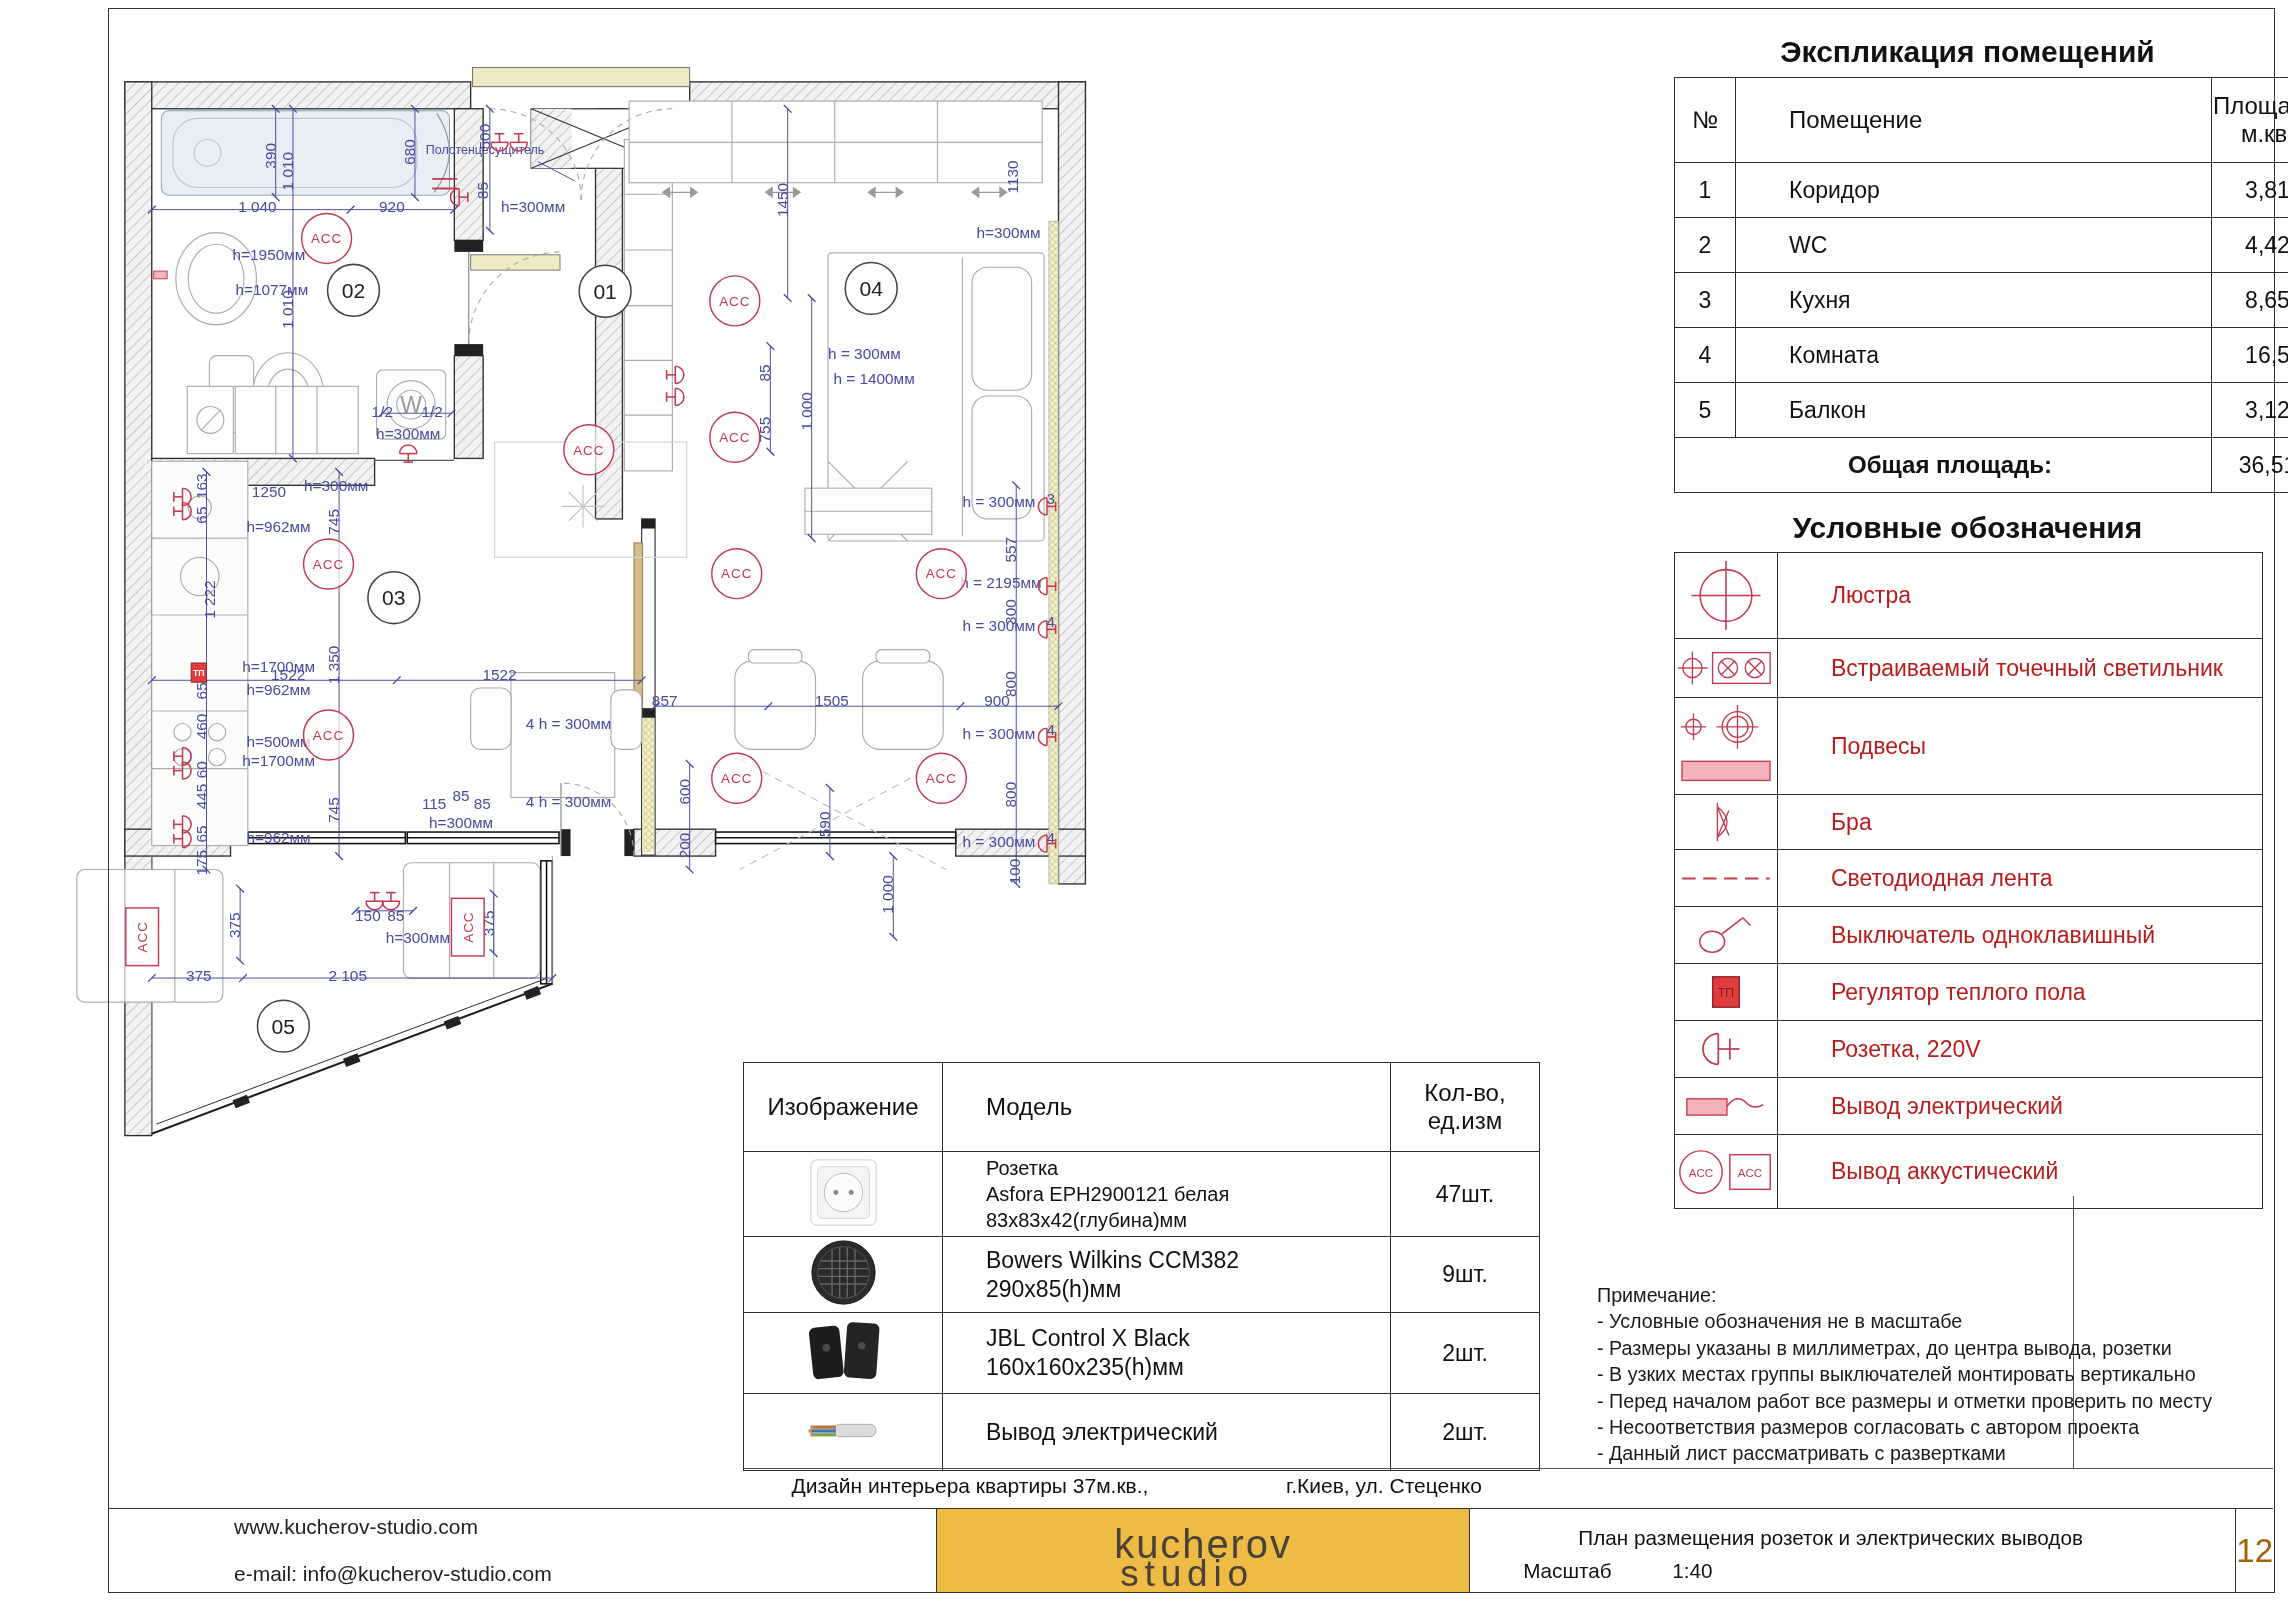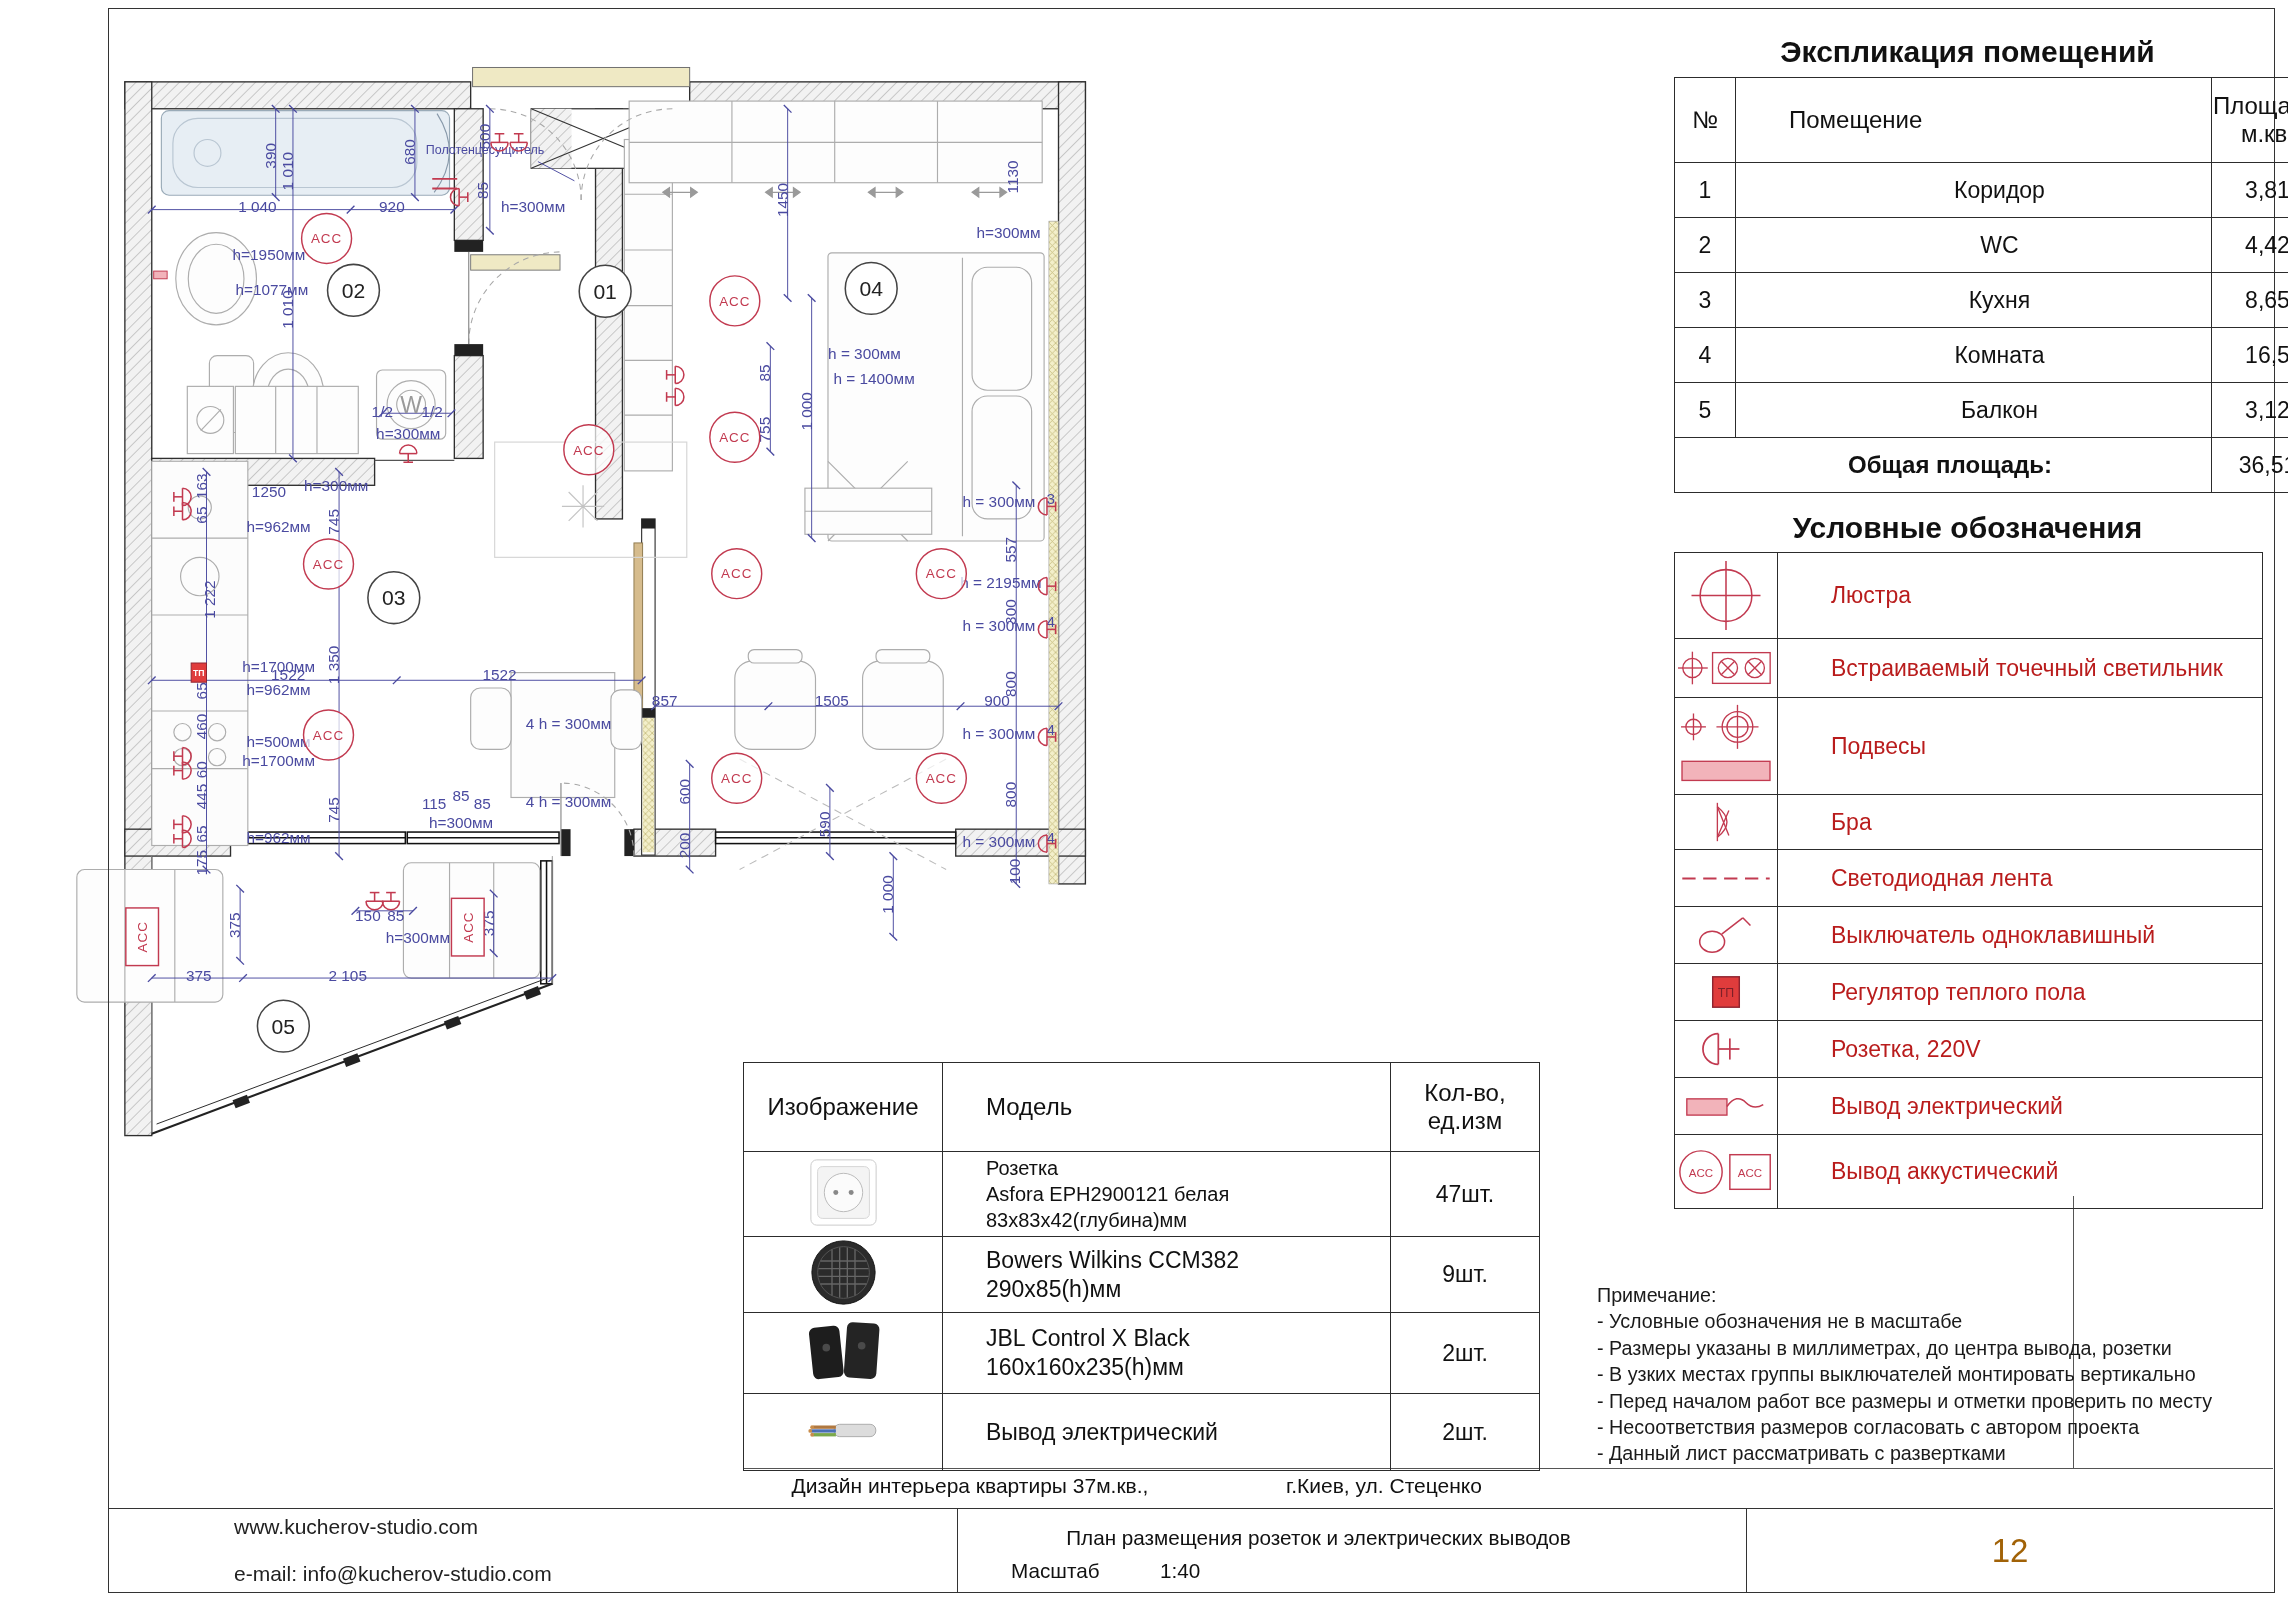--- a/index.html
+++ b/index.html
@@ -18,21 +18,21 @@
   
   .ttl{font-weight:bold;font-size:30px;color:#111;text-align:center;}
   table{border-collapse:collapse;table-layout:fixed;}
   td,th{border:1.5px solid #2c2c2c;font-weight:normal;color:#111;vertical-align:middle;}
   #expl-tbl{left:1674px;top:77px;}
   #expl-tbl table{width:587px;}
   #expl-tbl th{font-size:24px;}
   #expl-tbl td{font-size:23px;}
   .pre{white-space:pre-line;}
   .cnum{width:58px;text-align:center;}
-  .croom{width:421px;text-align:center;padding-left:53px;}
+  .croom{width:421px;text-align:left;padding-left:53px;}
   .carea{width:109px;text-align:center;}
   #leg{left:1674px;top:552px;width:587px;border:1.5px solid #2c2c2c;}
   .leg-row{display:flex;align-items:center;border-bottom:1.5px solid #2c2c2c;}
   .leg-row:last-child{border-bottom:none;}
   .leg-sym{width:102px;flex:0 0 102px;border-right:1.5px solid #2c2c2c;align-self:stretch;display:flex;align-items:center;justify-content:center;}
   .leg-lab{font-size:23px;color:#b91c1c;padding-left:53px;}
   #equip{left:743px;top:1062px;}
   #equip table{width:745px;}
   #equip th{font-size:24px;}
   .eq-img{width:196px;text-align:center;}
@@ -658,20 +658,24 @@
     <div>- Перед началом работ все размеры и отметки проверить по месту</div>
     <div>- Несоответствия размеров согласовать с автором проекта</div>
     <div>- Данный лист рассматривать с развертками</div>
   </div>
 
   <div id="foot" class="abs">
     <div class="f-contact">
       <div>www.kucherov-studio.com</div>
       <div>e-mail: info@kucherov-studio.com</div>
     </div>
+    <div class="f-logo">
+      <div class="logo1">kucherov</div>
+      <div class="logo2">studio</div>
+    </div>
     <div class="f-title">
       <div class="ft-doc">План размещения розеток и электрических выводов</div>
       <div class="ft-scale-l">Масштаб</div>
       <div class="ft-scale-v">1:40</div>
     </div>
     <div class="f-page">12</div>
   </div>
 
 </div>
 

